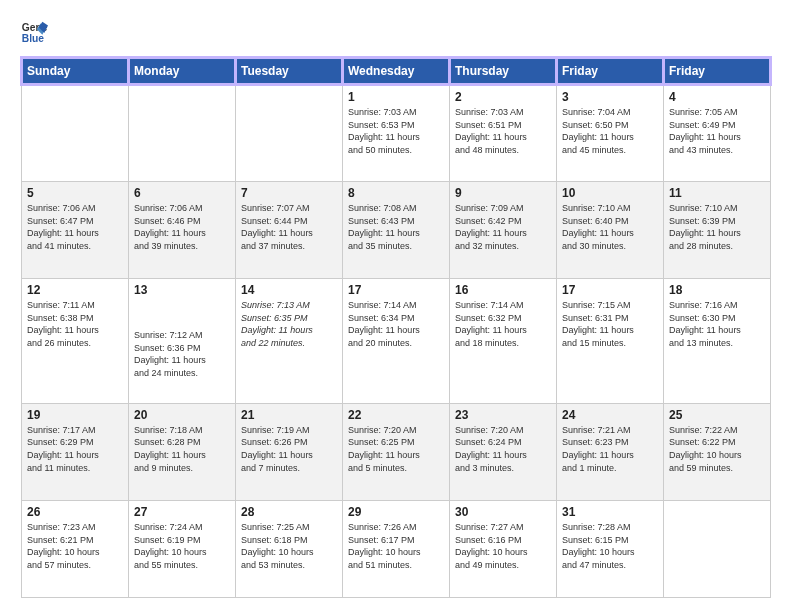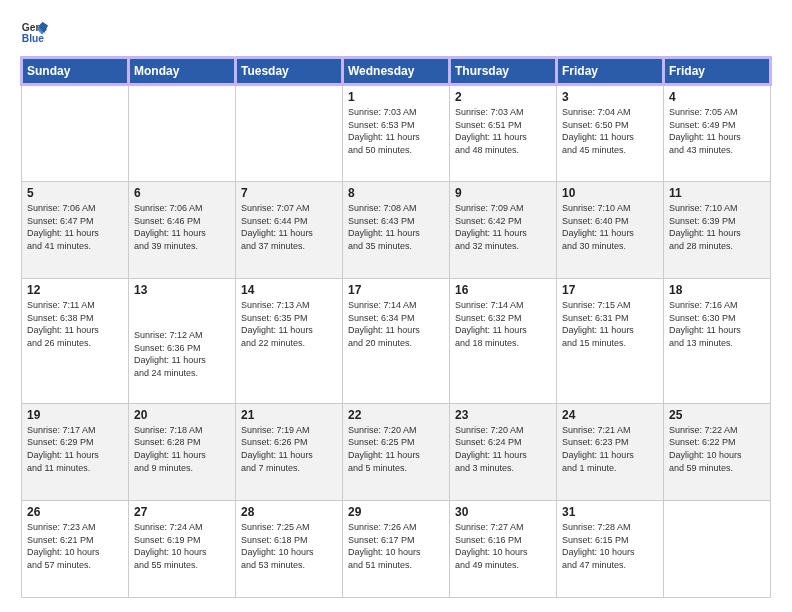--- a/index.html
+++ b/index.html
@@ -219,21 +219,21 @@
           </td>
           <td>
             <span class="day-num">13</span>
             <div class="day-info" style="white-space: pre-line; margin-top: 32px;">Sunrise: 7:12 AM
 Sunset: 6:36 PM
 Daylight: 11 hours
 and 24 minutes.</div>
           </td>
           <td>
             <span class="day-num">14</span>
-            <div class="day-info" style="white-space: pre-line;">Sunrise: 7:13 AM
+            <div class="day-info" style="white-space: pre-line; font-style: italic;">Sunrise: 7:13 AM
 Sunset: 6:35 PM
 Daylight: 11 hours
 and 22 minutes.</div>
           </td>
           <td>
             <span class="day-num">17</span>
             <div class="day-info" style="white-space: pre-line;">Sunrise: 7:14 AM
 Sunset: 6:34 PM
 Daylight: 11 hours
 and 20 minutes.</div>

